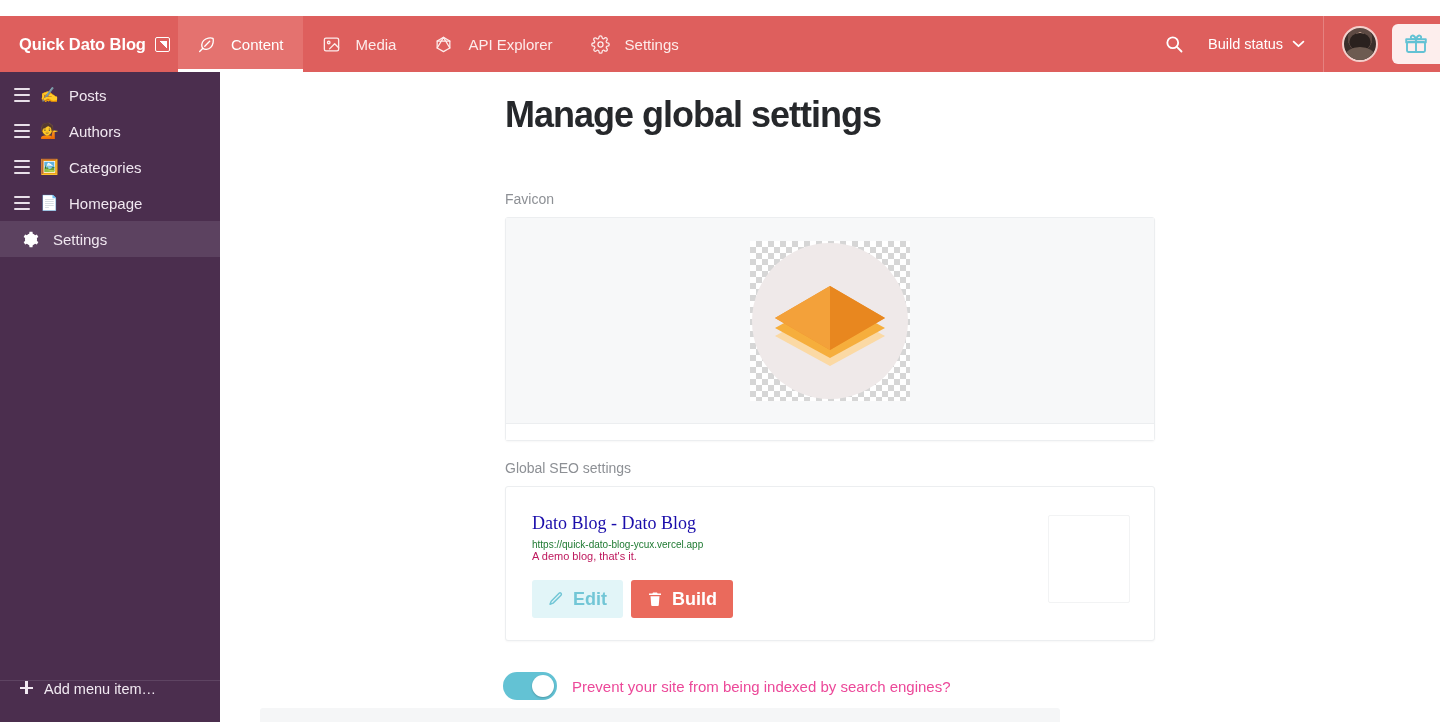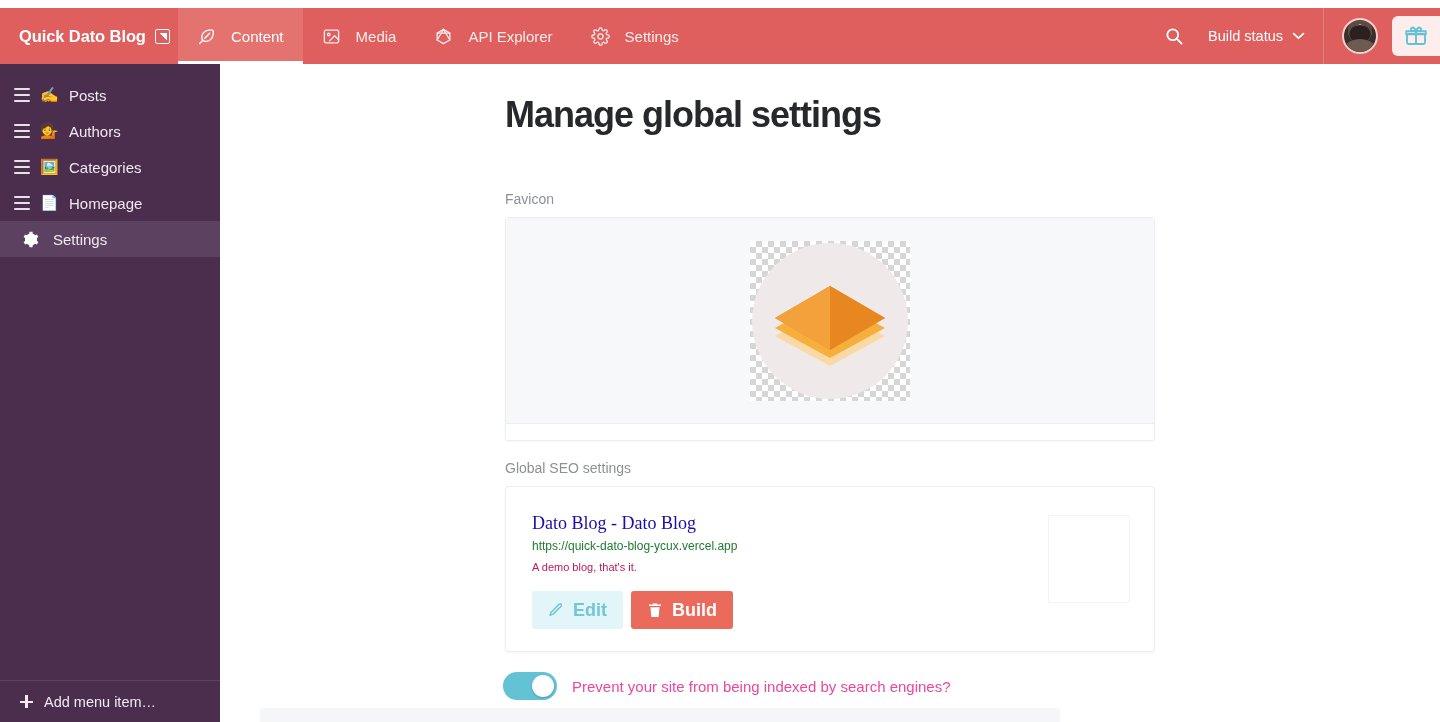--- a/index.html
+++ b/index.html
@@ -6,21 +6,21 @@
   html, body {
     width: 1440px; height: 722px;
     overflow: hidden;
     background: #ffffff;
     font-family: "Liberation Sans", "DejaVu Sans", sans-serif;
     -webkit-font-smoothing: antialiased;
   }
 
   
   .topbar {
-    position: absolute; top: 8px; left: 0;
+    position: absolute; top: 16px; left: 0;
     width: 1440px; height: 56px;
     background: #de5f5d;
     display: flex; align-items: stretch;
     z-index: 30;
   }
   .brand {
     width: 178px; height: 56px;
     display: flex; align-items: center; gap: 9px;
     padding-left: 19px;
     color: #fff;
@@ -123,21 +123,21 @@
   .drag-handle i { display: block; height: 2px; background: #e8dfe9; border-radius: 1px; }
   .side-emoji {
     width: 20px; margin-right: 9px; flex: none;
     font-size: 15px; line-height: 1; text-align: center;
     font-family: "DejaVu Sans", sans-serif;
   }
   .gear-ic { width: 17px; height: 17px; margin-left: 8px; margin-right: 14px; flex: none; }
   .side-spacer { flex: 1; }
   .side-footer {
     border-top: 1px solid #5e4462;
-    height: 42px; display: flex; align-items: center;
+    height: 42px; display: flex; align-items: flex-start;
     padding-left: 20px; gap: 11px;
     color: #f2eaf2; font-size: 14.5px; cursor: pointer;
   }
   .plus-ic { width: 13px; height: 13px; position: relative; flex: none; }
   .plus-ic::before, .plus-ic::after {
     content: ""; position: absolute; background: #f2eaf2;
   }
   .plus-ic::before { left: 0; top: 5.5px; width: 13px; height: 2.2px; }
   .plus-ic::after { top: 0; left: 5.4px; height: 13px; width: 2.2px; }
 
@@ -192,21 +192,21 @@
     box-shadow: 0 1px 2px rgba(0,0,0,0.035);
     padding: 26px 24px 22px 26px;
     display: flex; gap: 20px;
   }
   .seo-body { flex: 1; min-width: 0; }
   .seo-title {
     font-size: 18px; color: #1a0dab; margin-bottom: 5px;
     font-family: "Liberation Serif", serif;
     cursor: pointer;
   }
-  .seo-url { font-size: 12px; color: #1f7a32; margin-bottom: 8px; }
+  .seo-url { font-size: 10px; color: #1f7a32; }
   .seo-desc { font-size: 11px; color: #be185d; margin-bottom: 18px; }
   .seo-actions { display: flex; gap: 8px; }
   .btn {
     height: 38px; border: none; border-radius: 3px;
     display: inline-flex; align-items: center; gap: 9px;
     padding: 0 16px; font-size: 18px; font-weight: bold;
     cursor: pointer; font-family: inherit;
   }
   .btn-edit { background: #e2f5f8; color: #72c6d6; }
   .btn-reset { background: #ea6a5c; color: #ffffff; }

